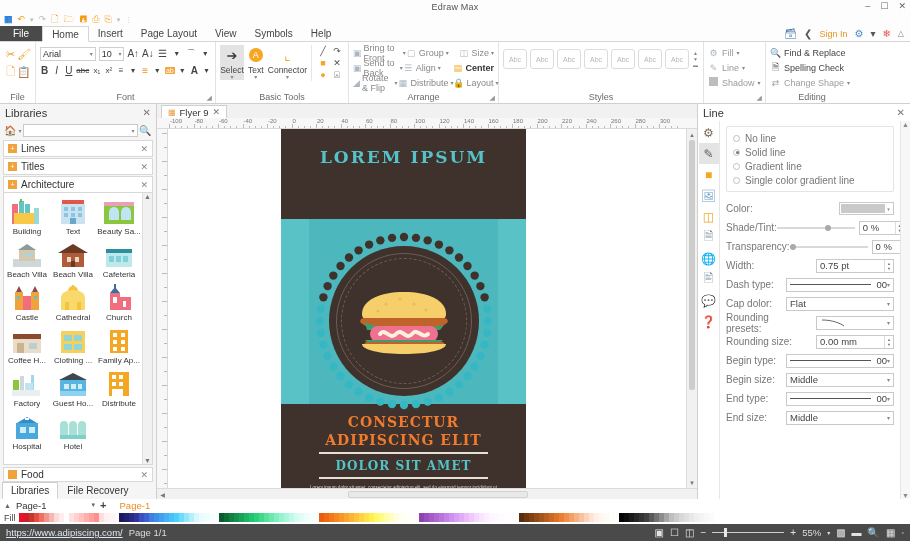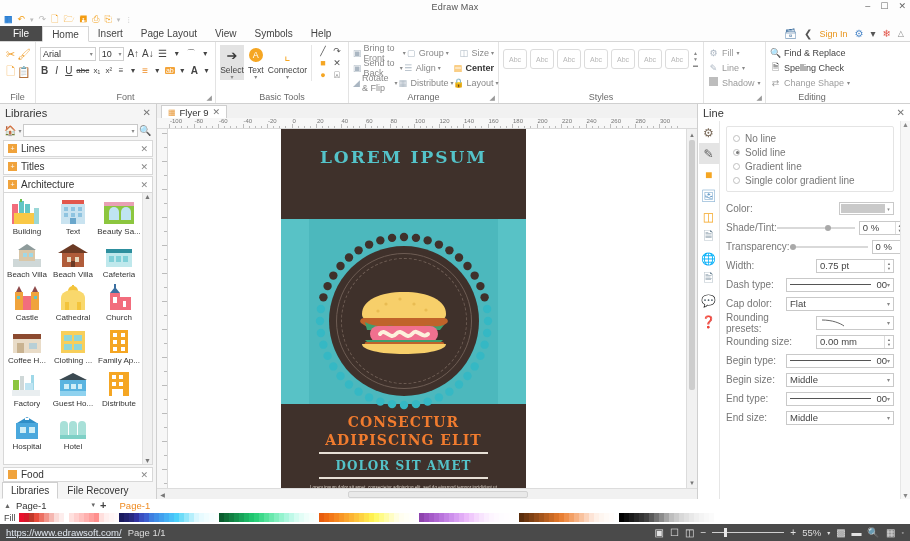--- a/index.html
+++ b/index.html
@@ -1321,21 +1321,21 @@
         <i style="background: rgb(232, 232, 232);"></i>
         <i style="background: rgb(239, 239, 239);"></i>
         <i style="background: rgb(244, 244, 244);"></i>
         <i style="background: rgb(248, 248, 248);"></i>
         <i style="background: rgb(251, 251, 251);"></i>
         <i style="background: rgb(255, 255, 255);"></i>
       </span>
   </div>
 
   <div class="statusbar">
-    <span class="link">https://www.edrawsoft.com/</span>
+    <span class="link">https://www.adipiscing.com/</span>
     <span>Page 1/1</span>
     <span class="right">
       <span class="sbicon">▣</span>
       <span class="sbicon">☐</span>
       <span class="sbicon">◫</span>
       <span class="sbicon">−</span>
       <span class="zslider">
           <span class="zt"></span>
           <span class="zk"></span>
         </span>

